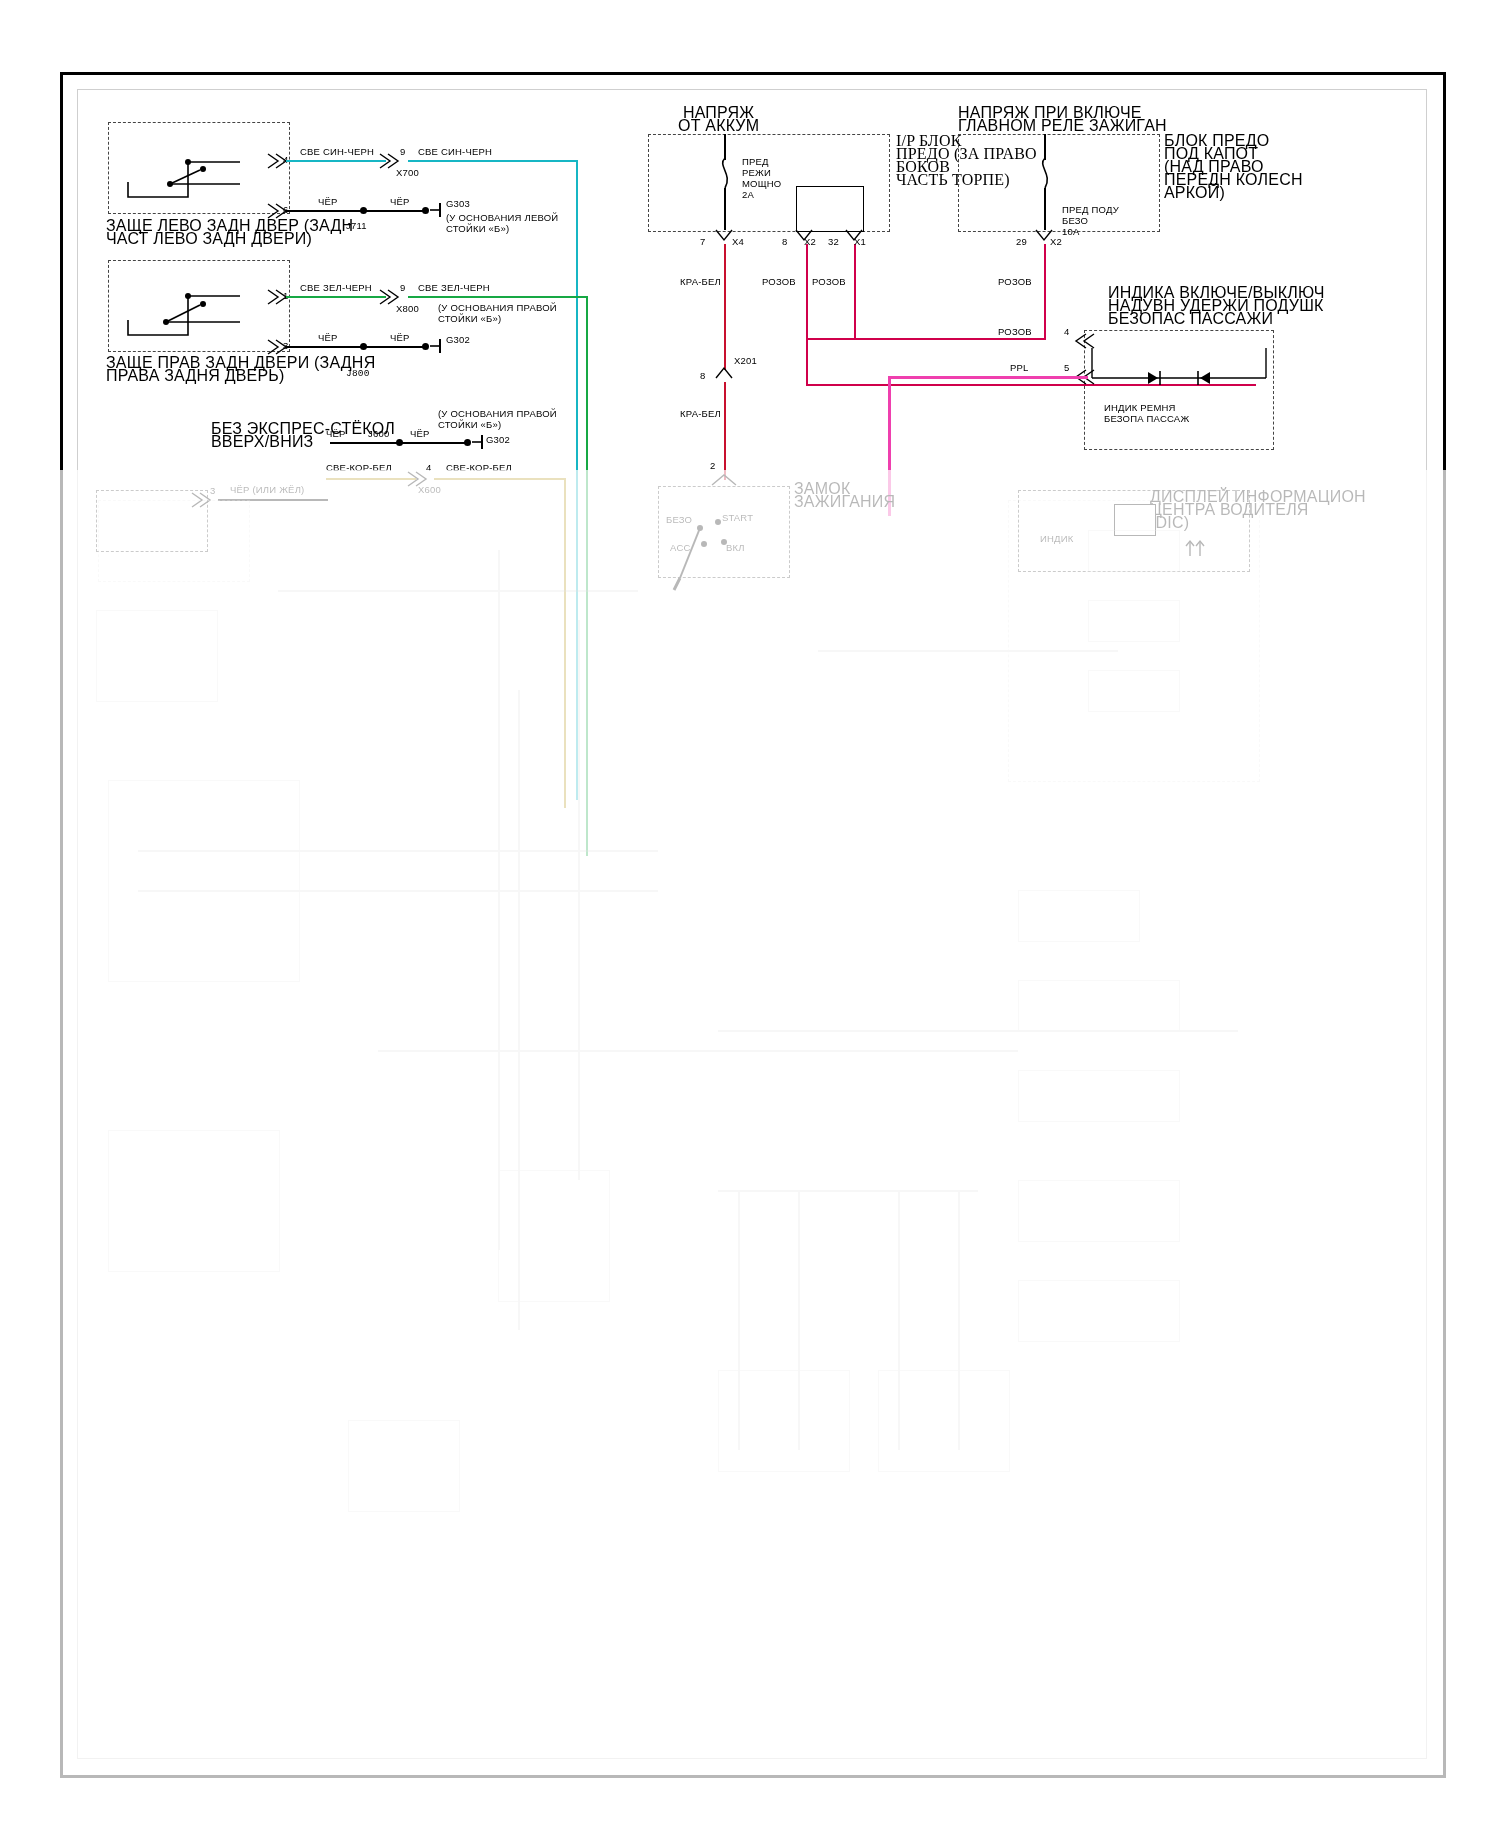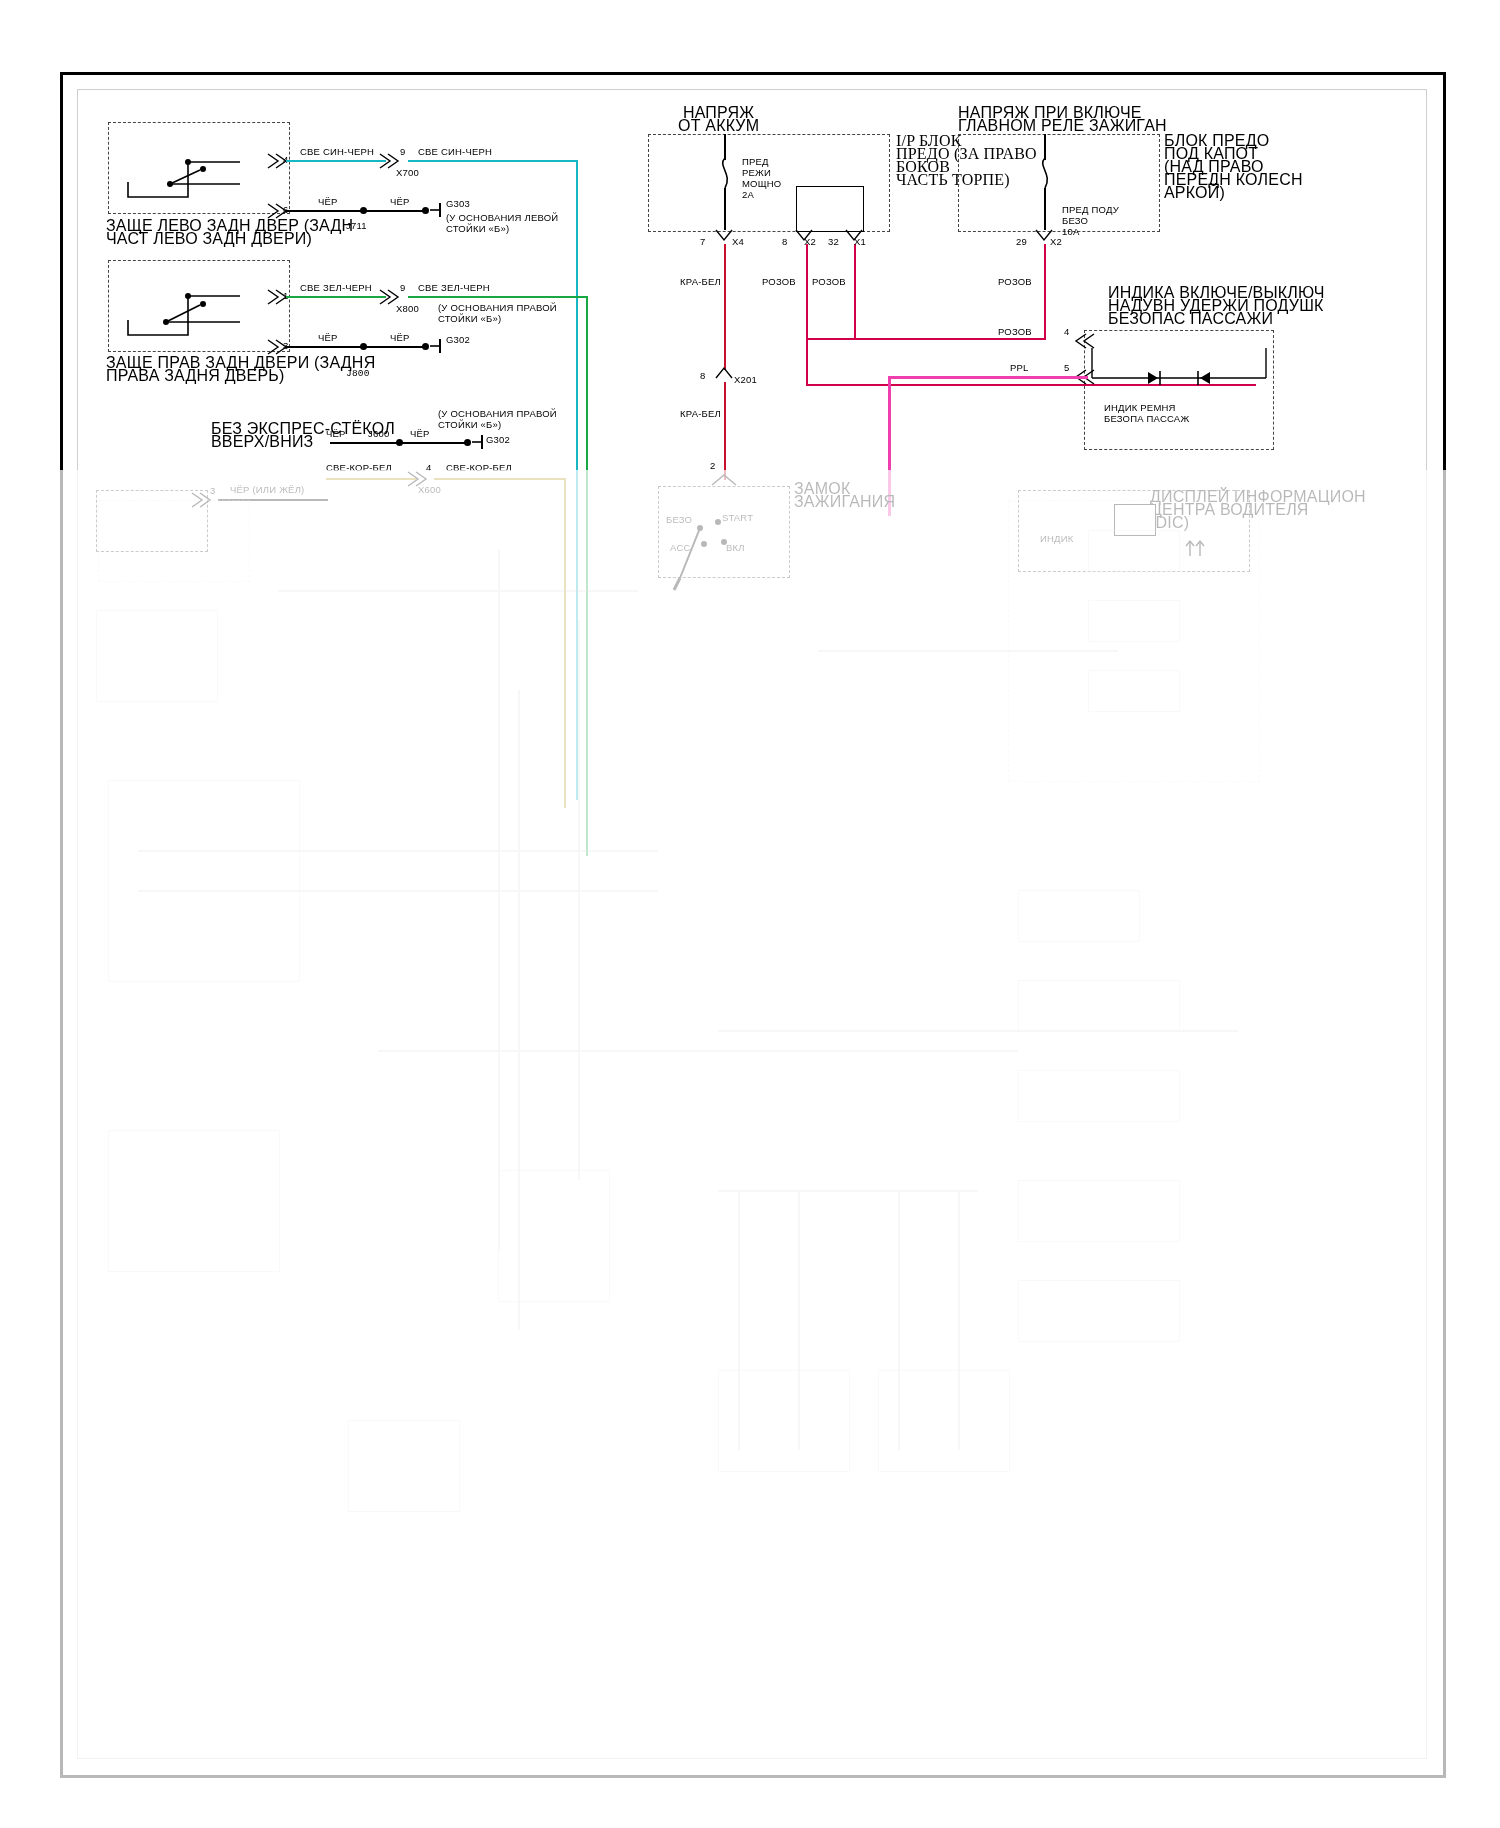--- a/index.html
+++ b/index.html
@@ -182,21 +182,21 @@
     <svg style="left:638px;top:138px;width:20px;height:16px;">
       <path d="M0,2 L8,12 L16,2" stroke="#000" stroke-width="1.4" fill="none"></path>
     </svg>
 
     <div class="wire v" style="left:646px;top:154px;height:126px;background:#c8102e;"></div>
     <div class="lbl xs" style="left:602px;top:186px;">КРА-БЕЛ</div>
     <svg style="left:638px;top:276px;width:20px;height:16px;">
       <path d="M0,12 L8,2 L16,12" stroke="#000" stroke-width="1.4" fill="none"></path>
     </svg>
     <div class="lbl xs" style="left:622px;top:280px;">8</div>
-    <div class="lbl xs" style="left:656px;top:284px;">X201</div>
+    <div class="lbl xs" style="left:656px;top:265px;">X201</div>
     <div class="wire v" style="left:646px;top:292px;height:98px;background:#c8102e;"></div>
     <div class="lbl xs" style="left:602px;top:318px;">КРА-БЕЛ</div>
     <div class="lbl xs" style="left:632px;top:370px;">2</div>
     <svg style="left:634px;top:384px;width:26px;height:14px;">
       <path d="M0,11 L12,1 L24,11" stroke="#000" stroke-width="1.4" fill="none"></path>
     </svg>
 
     <div class="wire v" style="left:728px;top:154px;height:142px;background:#d0004b;"></div>
     <div class="wire v" style="left:776px;top:154px;height:96px;background:#d0004b;"></div>
     <div class="wire h" style="left:728px;top:248px;width:240px;height:2px;background:#d0004b;"></div>

